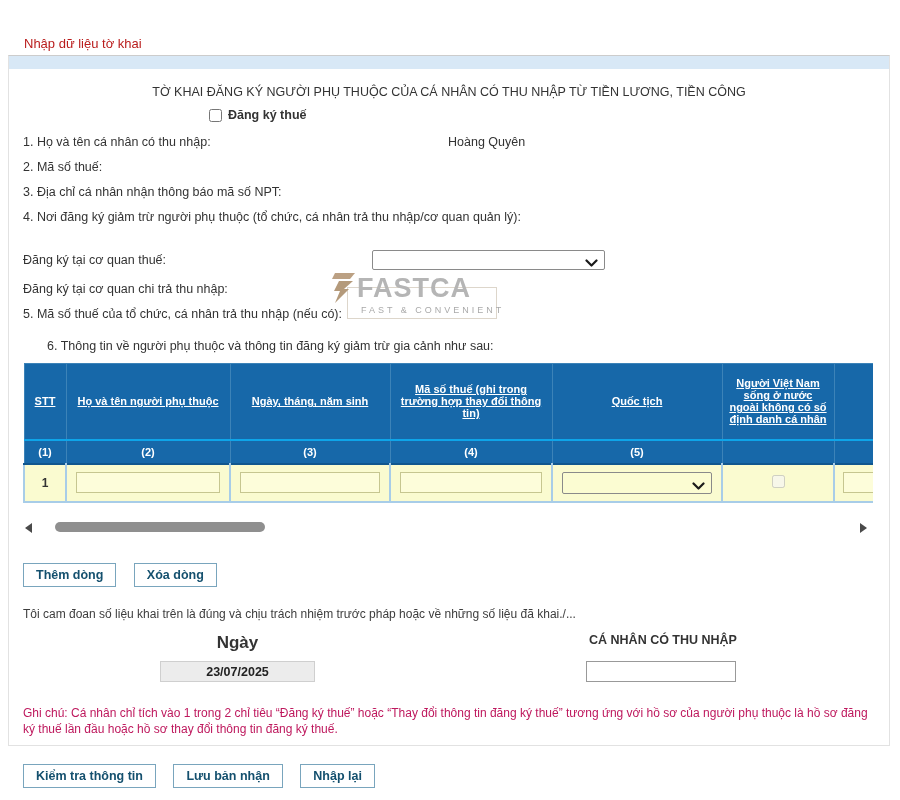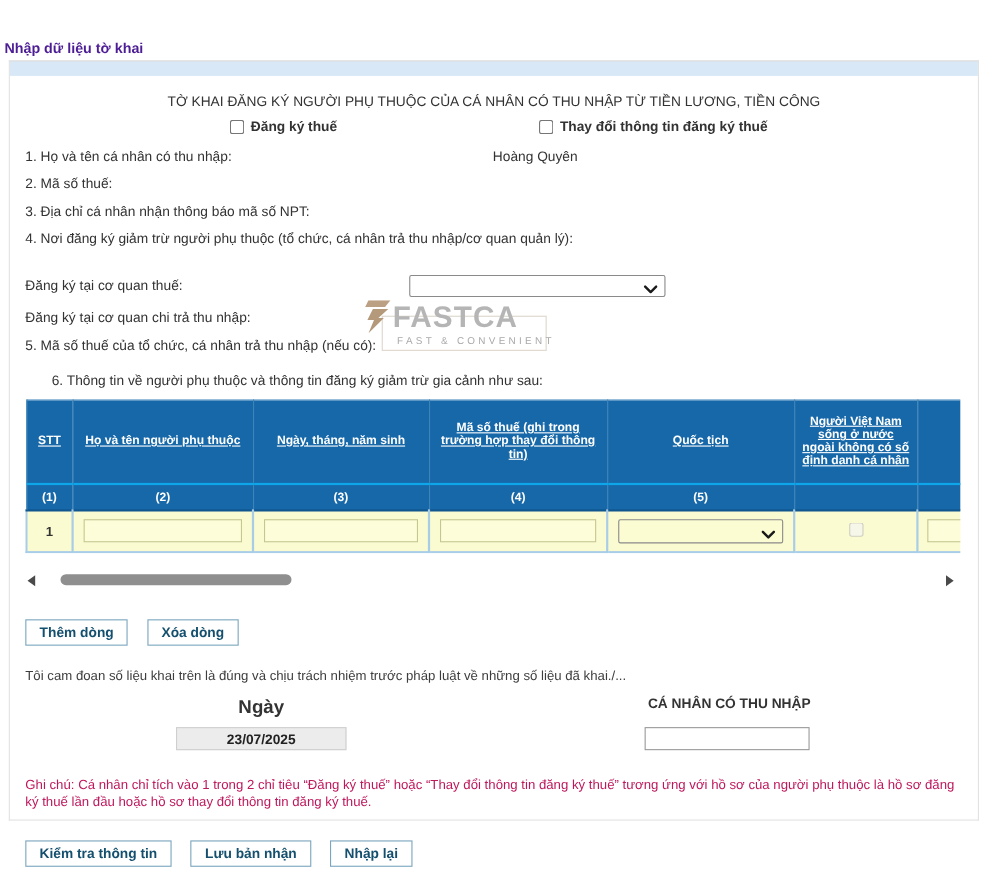--- a/index.html
+++ b/index.html
@@ -1,19 +1,19 @@
 <!DOCTYPE html>
 <html><head>
 <meta charset="utf-8">
 <style>
   * { margin:0; padding:0; box-sizing:border-box; }
   html,body { width:900px; height:800px; background:#ffffff; font-family:"Liberation Sans", sans-serif; color:#333; }
   body { position:relative; overflow:hidden; }
 
-  .page-heading { position:absolute; left:4px; top:36px; font-size:13px; font-weight:bold; color:#4c1d95; }
+  .page-heading { position:absolute; left:24px; top:36px; font-size:13px; font-weight:normal; color:#b91c1c; }
 
   .panel { position:absolute; left:8px; top:55px; width:882px; height:691px; background:#fff;
            border:1px solid #e2e2e2; border-top:1px solid #cccccc; }
   .strip { height:13px; background:#d8e8f6; }
   .content { position:relative; padding:0 14px; font-size:12.5px; }
 
   .form-title { text-align:center; font-weight:normal; font-size:12.5px; margin-top:16px; color:#333; }
 
   .chk-row { position:relative; height:18px; margin-top:9px; }
   .chk-item { position:absolute; display:flex; align-items:flex-end; gap:6px; font-weight:bold; font-size:12.5px; }
@@ -83,24 +83,20 @@
 <div class="panel">
   <div class="strip"></div>
   <div class="content">
 
     <div class="form-title">TỜ KHAI ĐĂNG KÝ NGƯỜI PHỤ THUỘC CỦA CÁ NHÂN CÓ THU NHẬP TỪ TIỀN LƯƠNG, TIỀN CÔNG</div>
 
     <div class="chk-row">
       <label class="chk-item chk-1">
         <input type="checkbox" style="">
         <span>Đăng ký thuế</span>
-      </label>
-      <label class="chk-item chk-2">
-        <input type="checkbox" style="">
-        <span>Thay đổi thông tin đăng ký thuế</span>
       </label>
     </div>
 
     <div class="field-line">
       <span>1. Họ và tên cá nhân có thu nhập:</span>
       <span class="field-value">Hoàng Quyên</span>
     </div>
     <div class="field-line">
       <span>2. Mã số thuế:</span>
     </div>
@@ -211,21 +207,21 @@
       <span class="scroll-arrow arrow-left"></span>
       <div class="scroll-thumb"></div>
       <span class="scroll-arrow arrow-right"></span>
     </div>
 
     <div class="row-btns">
       <button class="btn">Thêm dòng</button>
       <button class="btn">Xóa dòng</button>
     </div>
 
-    <div class="commit">Tôi cam đoan số liệu khai trên là đúng và chịu trách nhiệm trước pháp luật về những số liệu đã khai./...</div>
+    <div class="commit">Tôi cam đoan số liệu khai trên là đúng và chịu trách nhiệm trước pháp hoặc về những số liệu đã khai./...</div>
 
     <div class="sig-area">
       <div class="sig-date-label">Ngày</div>
       <div class="sig-date-box">23/07/2025</div>
       <div class="sig-person-label">CÁ NHÂN CÓ THU NHẬP</div>
       <input class="sig-person-input" value="" style="">
     </div>
 
     <div class="note">Ghi chú: Cá nhân chỉ tích vào 1 trong 2 chỉ tiêu “Đăng ký thuế” hoặc “Thay đổi thông tin đăng ký thuế” tương ứng với hồ sơ của người phụ thuộc là hồ sơ đăng ký thuế lần đầu hoặc hồ sơ thay đổi thông tin đăng ký thuế.</div>
 

